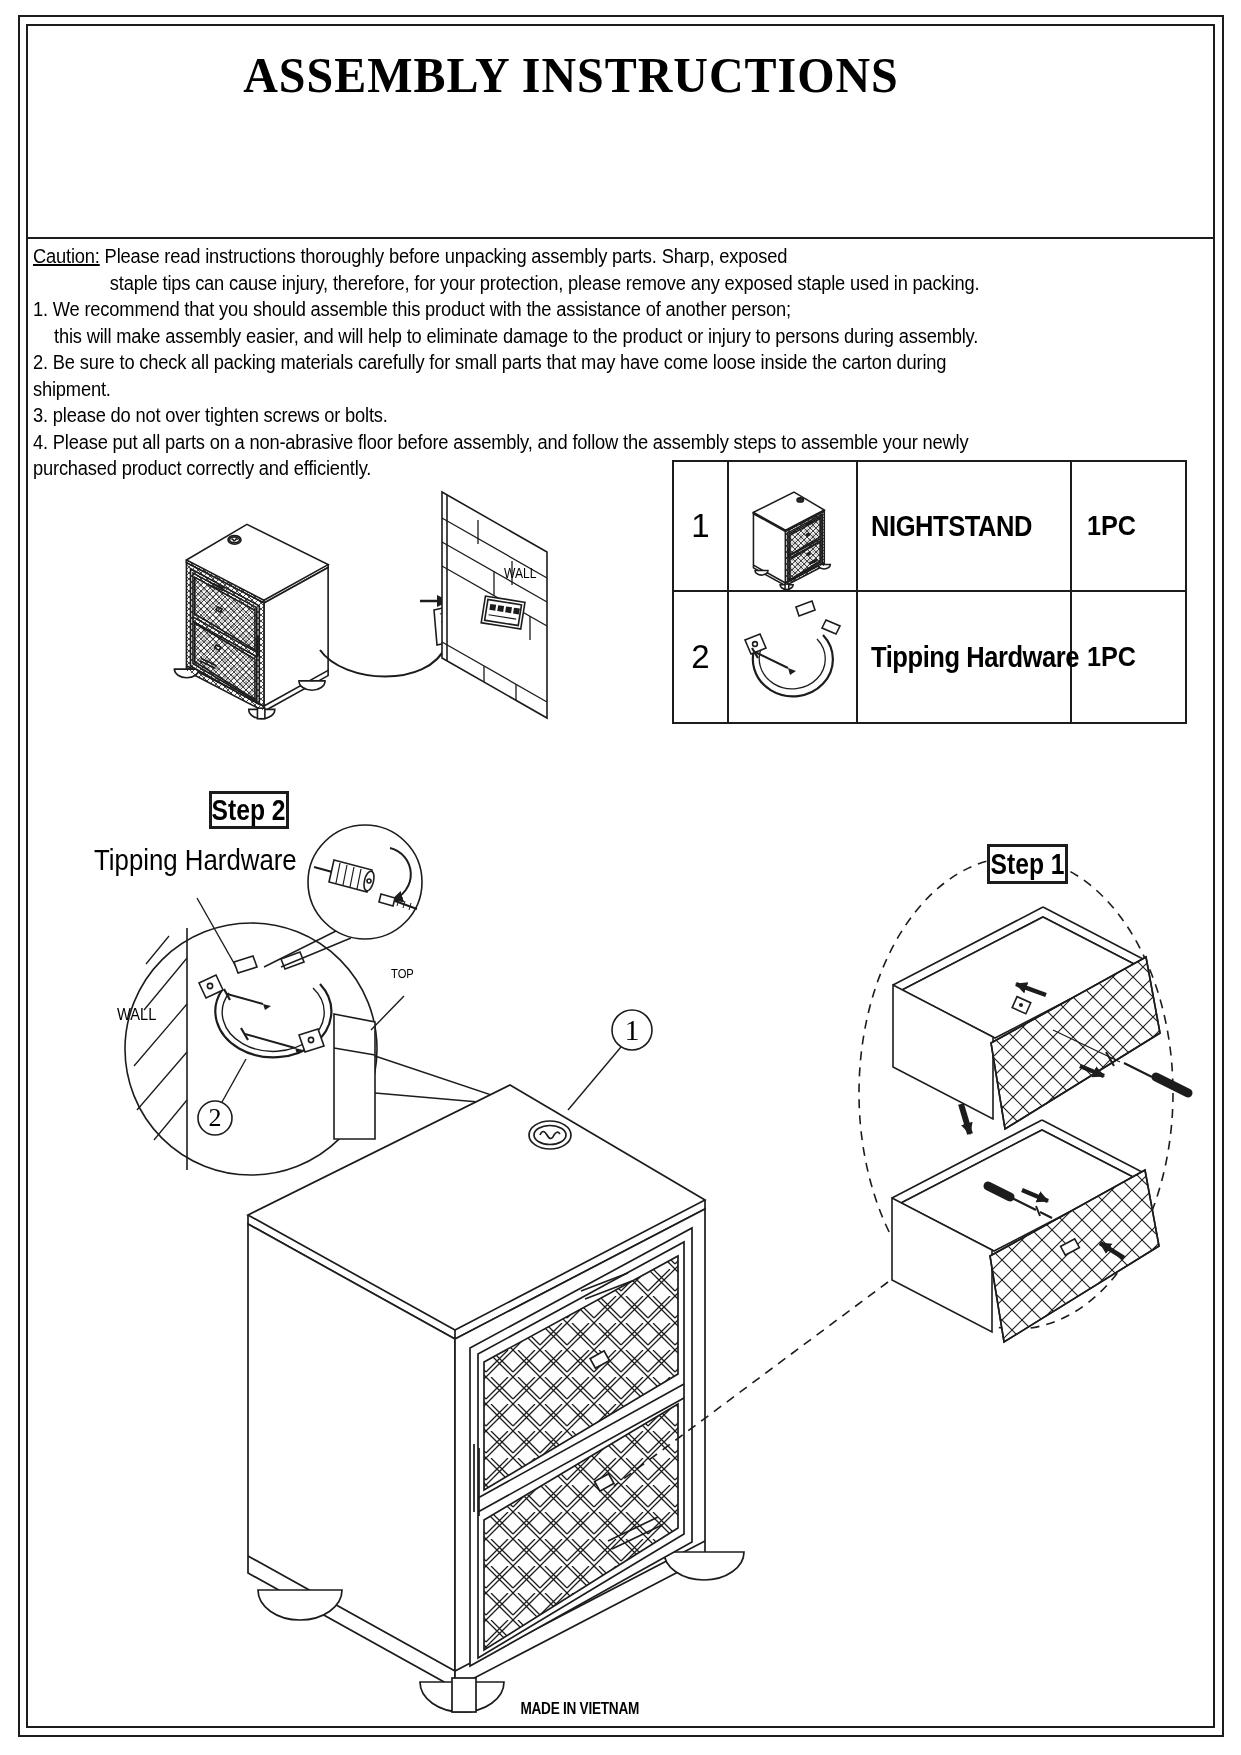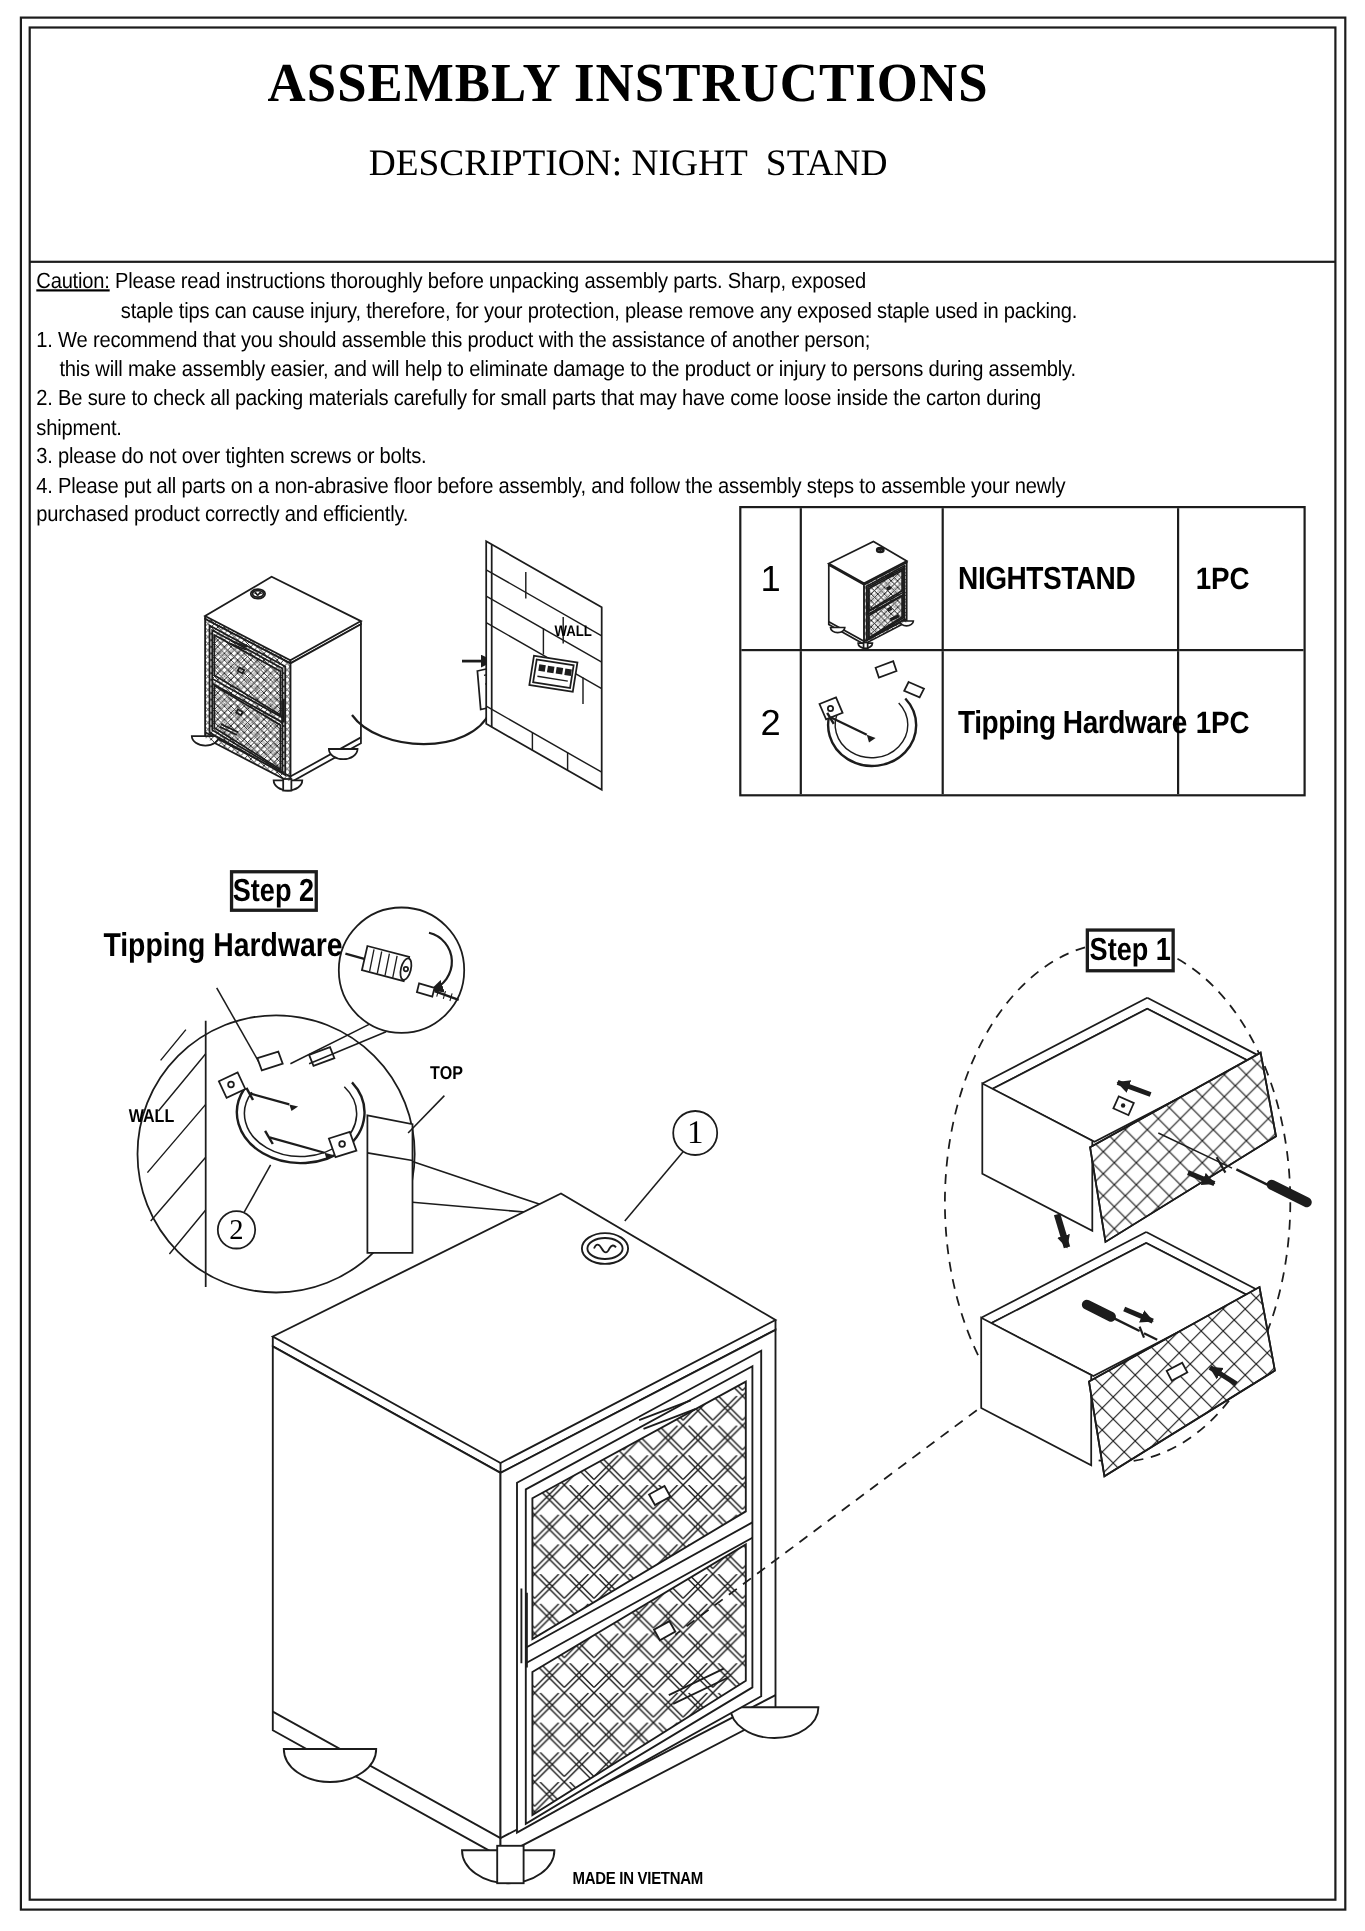--- a/index.html
+++ b/index.html
@@ -30,21 +30,21 @@
   .pt-cell.lastcol{border-right:none;align-items:center;}
   .pt-cell.lastrow{border-bottom:none;}
   .pt-num{justify-content:center;font-size:33px;}
   .pt-name{font-weight:bold;font-size:29px;padding-left:13px;letter-spacing:-.5px;}
   .pt-name span{display:inline-block;transform:scaleX(.88);transform-origin:left center;white-space:pre;}
   .pt-qty{font-weight:bold;font-size:28px;padding-left:15px;}
   .pt-qty span{display:inline-block;transform:scaleX(.9);transform-origin:left center;}
   .step-box{border:3px solid #1c1c1c;box-sizing:border-box;display:flex;align-items:center;
         justify-content:center;font-weight:bold;background:#fff;}
   .step-box span{display:inline-block;transform:scaleX(.85);white-space:pre;}
-  .lbl{font-weight:bold;white-space:pre;text-align:right;}
+  .lbl{font-weight:normal;white-space:pre;text-align:right;}
   .lbl span{display:inline-block;transform:scaleX(.86);transform-origin:left center;}
   .balloon{border-radius:50%;display:flex;align-items:center;justify-content:center;
         font-family:"Liberation Serif",serif;}
   .madein{font-weight:bold;font-size:16px;letter-spacing:-.3px;text-align:center;}
   .madein span{display:inline-block;transform:scaleX(.85);}
 </style>
 </head>
 <body>
 
 <div class="page">
@@ -221,21 +221,20 @@
         <line x1="1040" y1="1212" x2="1052" y2="1218" stroke-width="2"></line>
         <line x1="1022" y1="1190" x2="1048" y2="1201" stroke-width="4.5" marker-end="url(#ah)"></line>
         <line x1="1124" y1="1258" x2="1100" y2="1243" stroke-width="4.5" marker-end="url(#ah)"></line>
         <rect x="1062" y="1242" width="16" height="10" transform="rotate(-28 1070 1247)" fill="#fff"></rect>
       </g>
     </g>
   </svg>
 
   <div class="title-wrap overlay">
     <div class="doc-title">ASSEMBLY INSTRUCTIONS</div>
-    <div class="doc-subtitle">DESCRIPTION: NIGHT  STAND</div>
   </div>
 
   <div class="caution overlay">
     <div><span class="u">Caution:</span><span> Please read instructions thoroughly before unpacking assembly parts. Sharp, exposed</span></div>
     <div class="ind1">staple tips can cause injury, therefore, for your protection, please remove any exposed staple used in packing.</div>
     <div>1. We recommend that you should assemble this product with the assistance of another person;</div>
     <div class="ind2">this will make assembly easier, and will help to eliminate damage to the product or injury to persons during assembly.</div>
     <div>2. Be sure to check all packing materials carefully for small parts that may have come loose inside the carton during</div>
     <div>shipment.</div>
     <div>3. please do not over tighten screws or bolts.</div>
@@ -266,20 +265,20 @@
       <span>Step 2</span>
     </div>
   <div class="overlay step-box" style="left:987px;top:844px;width:81px;height:40px;font-size:29px;">
       <span>Step 1</span>
     </div>
 
   <div class="overlay lbl" style="left:94px;top:843px;font-size:30px;"><span>Tipping Hardware</span></div>
 
   <div class="overlay lbl" style="left:504px;top:565px;font-size:14px;"><span>WALL</span></div>
   <div class="overlay lbl" style="left:117px;top:1005px;font-size:17px;"><span>WALL</span></div>
-  <div class="overlay lbl" style="left:391px;top:966px;font-size:17px;"><span>TOP</span></div>
+  <div class="overlay lbl" style="left:391px;top:966px;font-size:13px;"><span>TOP</span></div>
 
   <div class="overlay balloon" style="left:613px;top:1011px;width:38px;height:38px;font-size:30px;">1</div>
   <div class="overlay balloon" style="left:199px;top:1102px;width:32px;height:32px;font-size:26px;">2</div>
 
   <div class="overlay madein" style="left:470px;top:1700px;width:220px;"><span>MADE IN VIETNAM</span></div>
 
 </div>
 
 </body></html>

